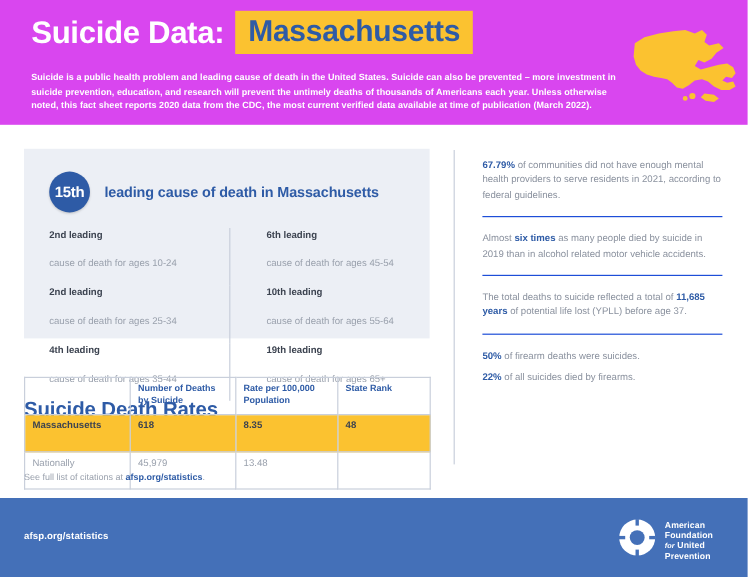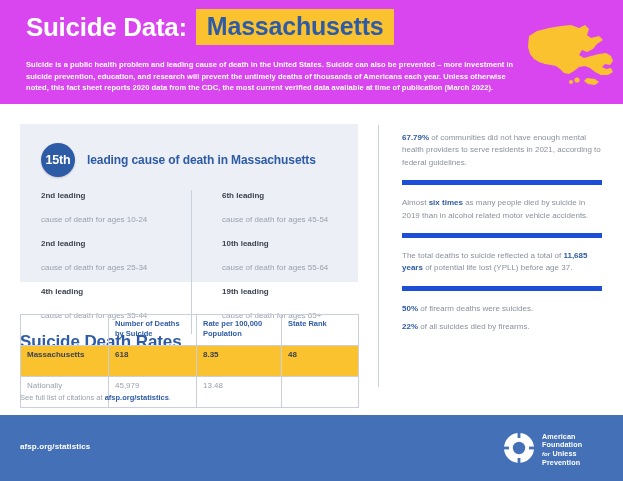--- a/index.html
+++ b/index.html
@@ -85,34 +85,34 @@
   .v-divider{
     position:absolute;left:378px;top:125px;width:1px;height:262px;
     background:#c9cfdb;
   }
   .right-col{position:absolute;left:402px;top:132px;width:200px;}
   .stat{
     color:#8a919e;font-size:8px;line-height:12.4px;
     padding-bottom:11px;
   }
   .stat b{color:#2e5ba6;font-weight:bold;}
-  .stat + .stat{border-top:5px solid #1d4ed8;padding-top:12px;}
+  .stat + .stat{border-top:1px solid #1d4ed8;padding-top:12px;}
   .stat.tight2{padding-bottom:0;}
   .stat-line{margin:0 0 6px 0;}
   
   .footer{
     position:absolute;left:0;top:415px;width:623px;height:66px;
     background:#4470b8;
   }
   .footer-url{
     position:absolute;left:20px;top:27px;
     color:#ffffff;font-size:8px;font-weight:bold;letter-spacing:0.1px;
   }
   .logo-wrap{
-    position:absolute;left:503px;top:17px;display:flex;align-items:center;
+    position:absolute;left:515px;top:17px;display:flex;align-items:flex-end;
   }
   .logo-text{
     margin-left:7px;color:#ffffff;font-size:7.2px;font-weight:bold;
     line-height:8.6px;letter-spacing:0.1px;
   }
   .logo-text .for{font-style:italic;font-weight:bold;font-size:6px;}
 </style>
 </head>
 <body>
 
@@ -234,17 +234,17 @@
         <circle cx="16" cy="16" r="6.2" fill="#4470b8"></circle>
         <rect x="14.6" y="0.6" width="2.8" height="5.4" fill="#4470b8"></rect>
         <rect x="14.6" y="26" width="2.8" height="5.4" fill="#4470b8"></rect>
         <rect x="0.6" y="14.6" width="5.4" height="2.8" fill="#4470b8"></rect>
         <rect x="26" y="14.6" width="5.4" height="2.8" fill="#4470b8"></rect>
       </svg>
     </span>
     <div class="logo-text">
       <div>American</div>
       <div>Foundation</div>
-      <div><span class="for">for</span> <span>Unless</span></div>
+      <div><span class="for">for</span> <span>United</span></div>
       <div>Prevention</div>
     </div>
   </div>
 </div>
 
 </body></html>

